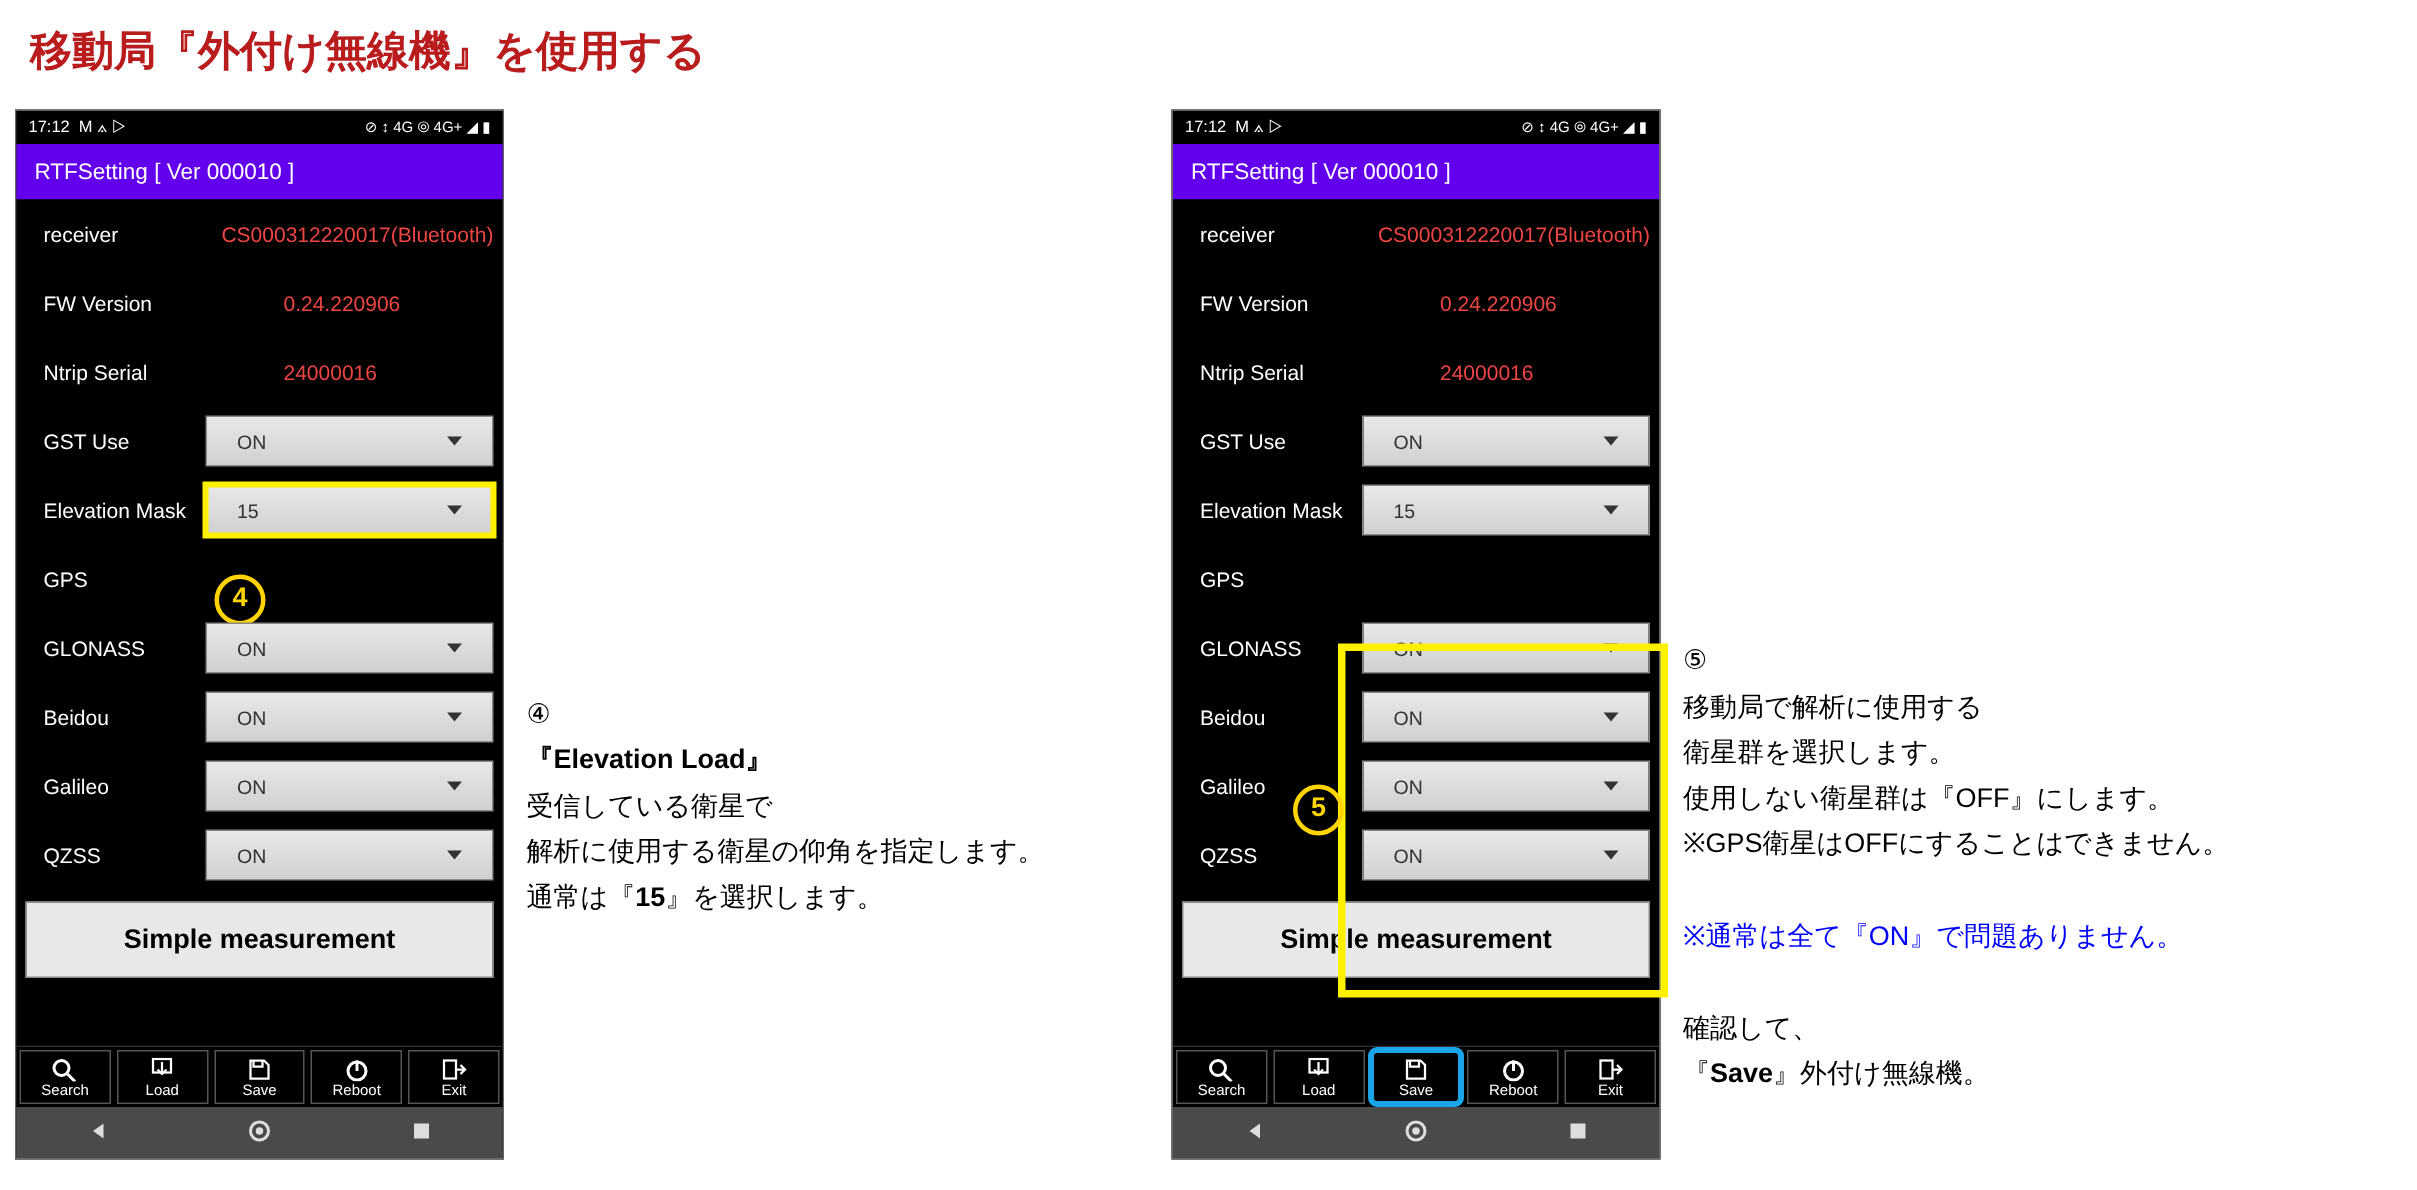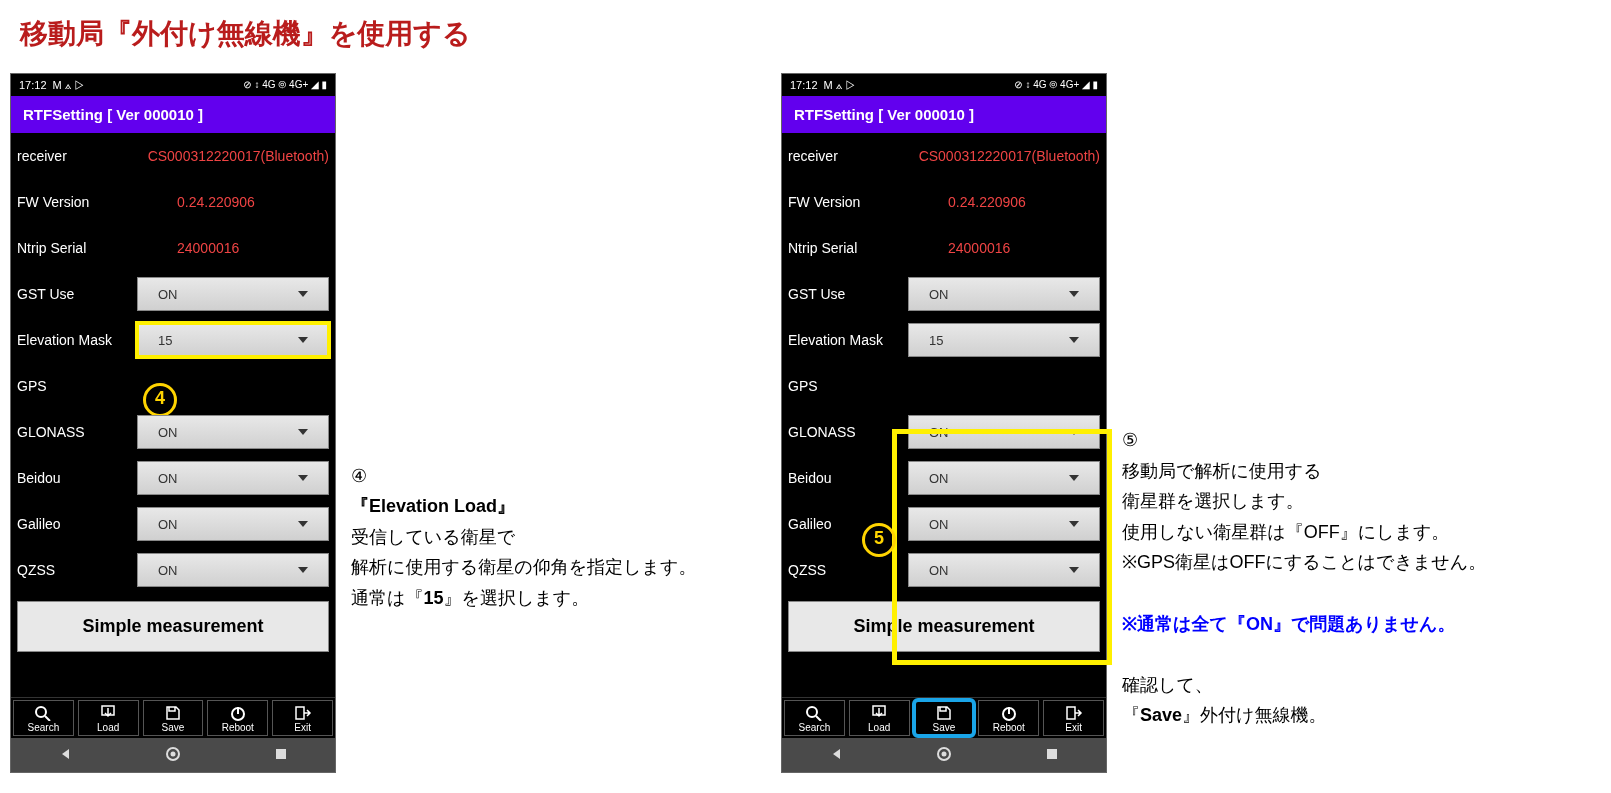--- a/index.html
+++ b/index.html
@@ -37,28 +37,29 @@
     padding: 0 8px;
     font-size: 11px;
   }
   .sb-left { display:flex; gap:6px; align-items:center; }
   .sb-right { display:flex; gap:4px; align-items:center; font-size:10px; }
   .appbar {
     background: #6200ee;
     color: #fff;
     padding: 10px 12px;
     font-size: 15px;
-    font-weight: 700;
+    font-weight: 400;
   }
   .content { background:#000; padding: 0 0 4px 0; position:relative; }
   .row-item {
     display:flex;
     align-items:center;
     min-height: 46px;
     padding: 0 6px;
+    margin-left: 12px;
   }
   .row-label { width: 160px; color:#fff; font-size:14px; }
   .row-value { color:#ef4444; font-size:14px; }
   .dropdown {
     flex: 0 0 150px;
     margin-left: 10px;
     background: linear-gradient(#e8e8e8,#d0d0d0);
     border: 1px solid #888;
     color:#333;
     height: 32px;
@@ -101,21 +102,21 @@
   .navbar {
     background:#4a4a4a;
     height:34px;
     display:flex;
     align-items:center;
     justify-content:space-around;
   }
   .nav-icn { color:#d6d6d6; }
   .annotation { font-size:18px; line-height:1.7; }
   .ann-bold { font-weight:bold; }
-  .ann-blue { color:#0000ff; font-weight:bold; }
+  .ann-blue { color:#0000ff; font-weight:normal; }
   .marker {
     position:absolute;
     width:28px;height:28px;
     border:3px solid #ffd400;
     border-radius:50%;
     color:#ffd400;
     text-align:center;
     line-height:24px;
     font-weight:bold;
     font-size:18px;

